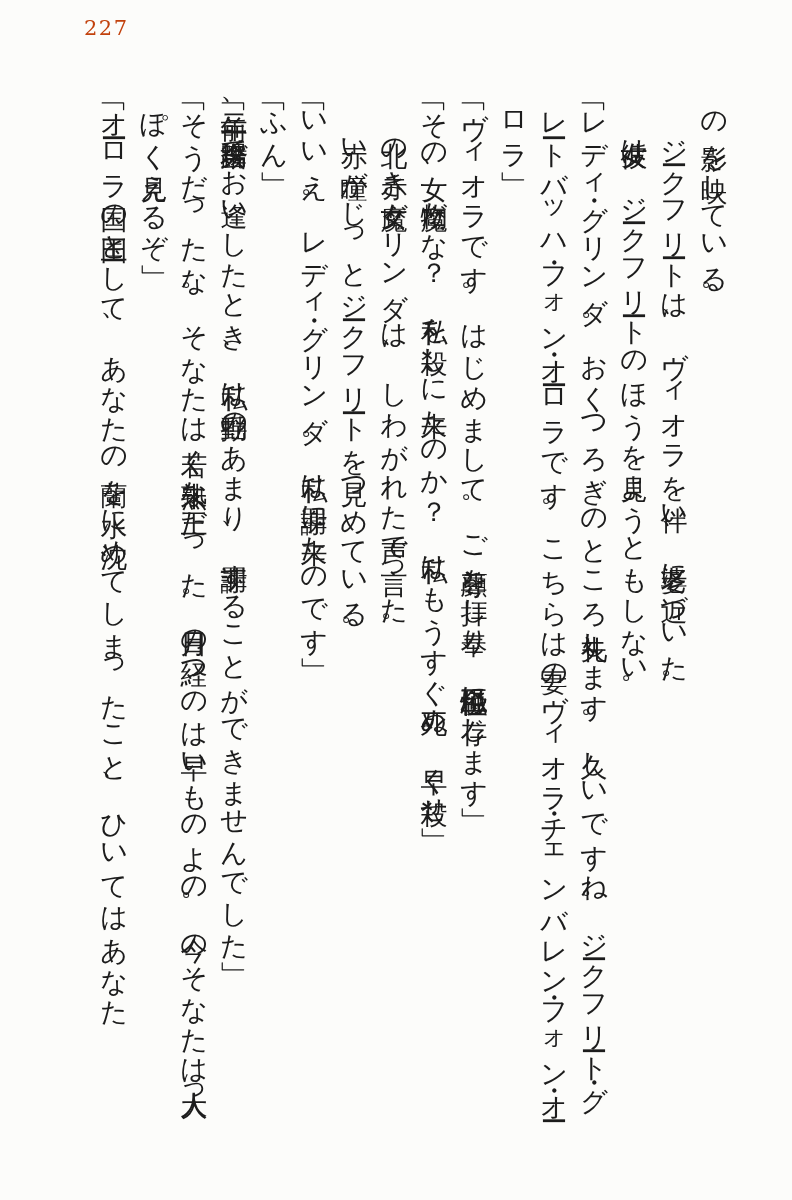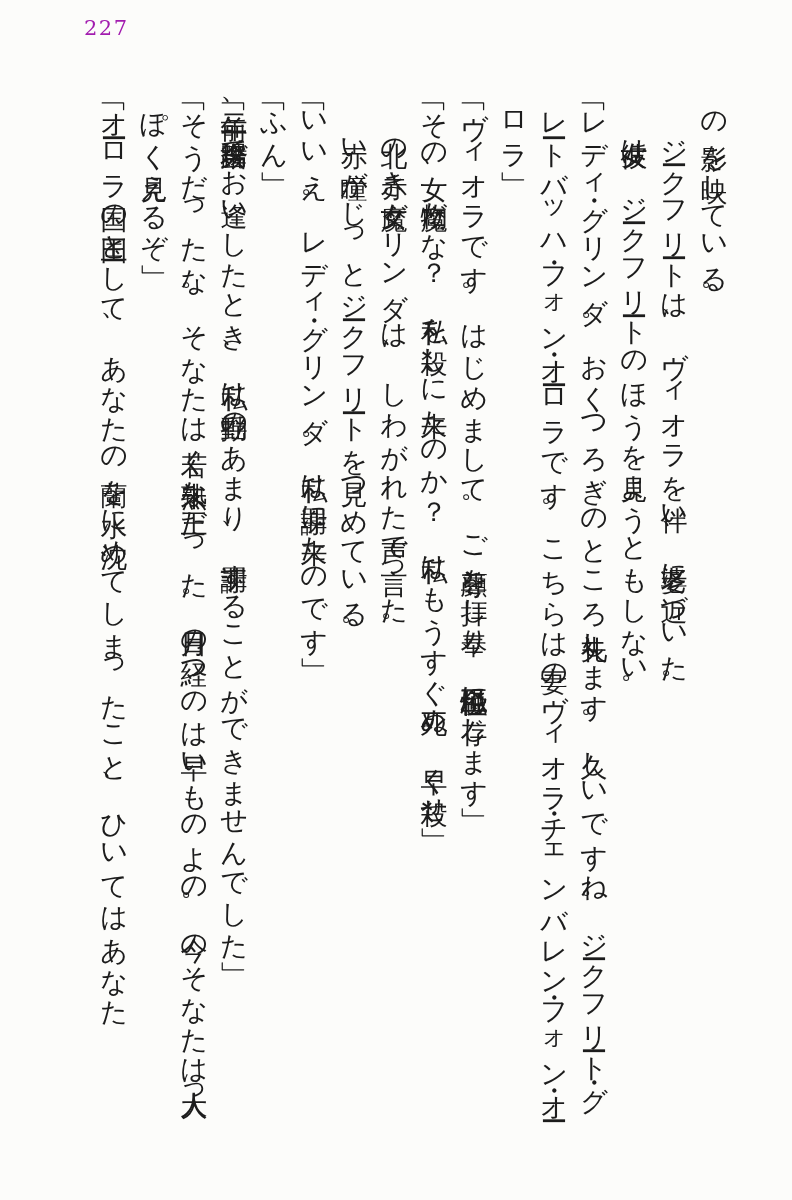--- a/index.html
+++ b/index.html
@@ -18,21 +18,21 @@
     position: absolute;
     inset: 0;
     background: #fcfcfa;
   }
   .page-number {
     position: absolute;
     top: 16px;
     left: 84px;
     font-size: 21px;
     letter-spacing: 1.5px;
-    color: #a21caf;
+    color: #c2410c;
     font-style: normal;
   }
   .text-area {
     position: absolute;
     top: 94px;
     right: 58px;
     height: 1026px;           
     writing-mode: vertical-rl;
     text-orientation: mixed;
     font-size: 27px;

